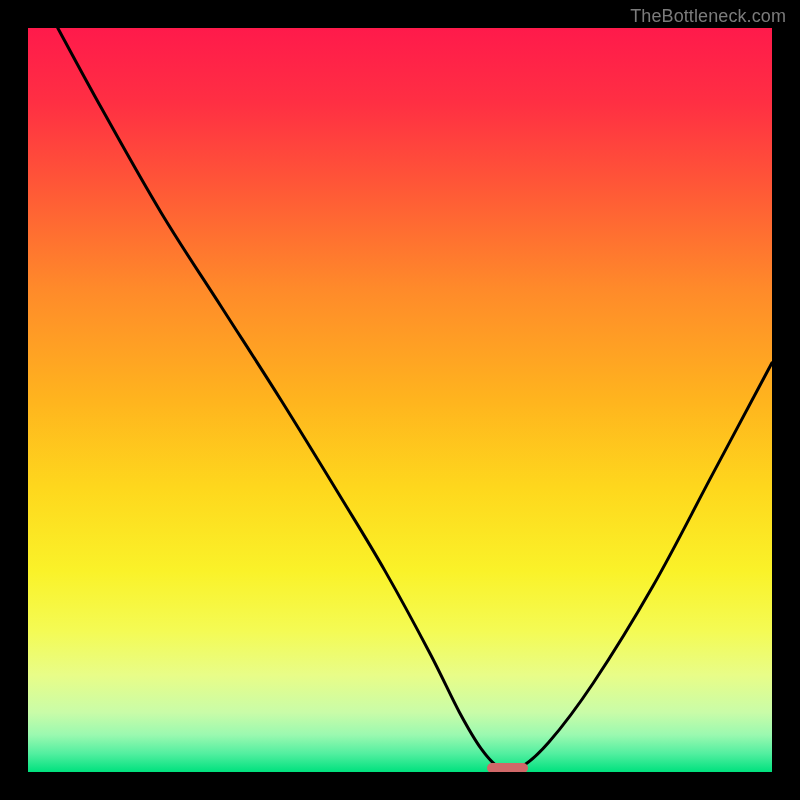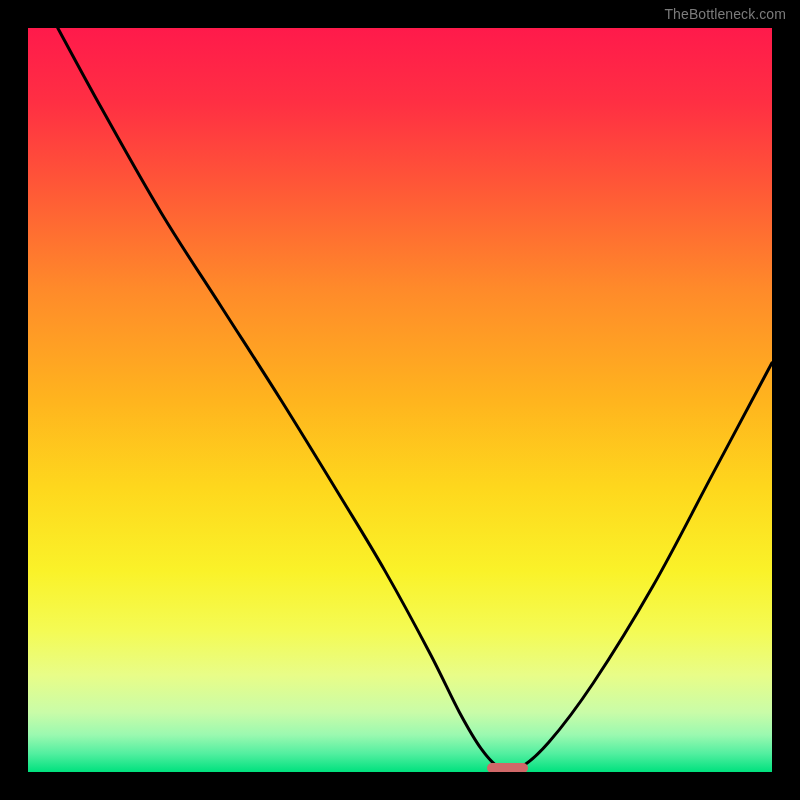--- a/index.html
+++ b/index.html
@@ -43,21 +43,21 @@
     position: absolute;
     height: 10px;
     border-radius: 6px;
     background: #d06868;
   }
   .watermark {
     position: absolute;
     top: 6px;
     right: 14px;
     color: #7b7b7b;
-    font-size: 14px;
+    font-size: 18px;
     font-weight: 500;
     letter-spacing: 0.1px;
   }
 </style>
 </head>
 <body>
 
 <div class="frame">
 
   <div class="plot-area">

